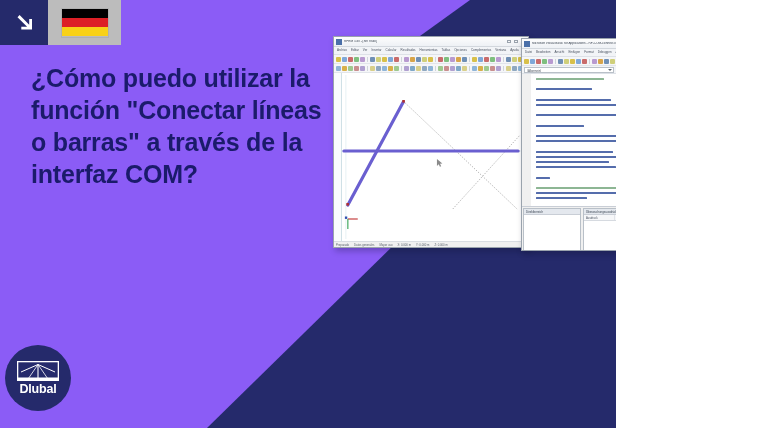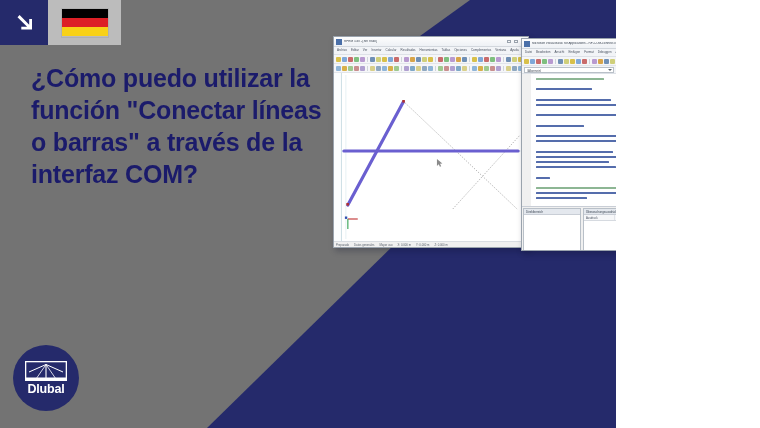--- a/index.html
+++ b/index.html
@@ -4,21 +4,21 @@
 <style>
   * { box-sizing: border-box; margin: 0; padding: 0; }
   html, body {
     width: 760px; height: 428px;
     overflow: hidden;
     font-family: "Liberation Sans", sans-serif;
   }
   #stage {
     position: relative;
     width: 616px; height: 428px;
-    background: #737373;
+    background: #8b5cf6;
     overflow: hidden;
   }
 
   
   .navy-bottom {
     position: absolute;
     left: 0; top: 0; width: 760px; height: 428px;
     pointer-events: none;
   }
 
@@ -61,21 +61,21 @@
     font-weight: bold;
     line-height: 1.28;
     letter-spacing: -0.2px;
     z-index: 25;
     white-space: pre-line;
   }
 
   
   .logo-wrap {
     position: absolute;
-    left: 13px; top: 345px;
+    left: 5px; top: 345px;
     width: 66px; height: 66px;
     z-index: 25;
   }
   .logo-circle {
     width: 66px; height: 66px;
     border-radius: 50%;
     background: #252a6b;
     position: relative;
     display: flex; flex-direction: column;
     align-items: center; justify-content: center;

